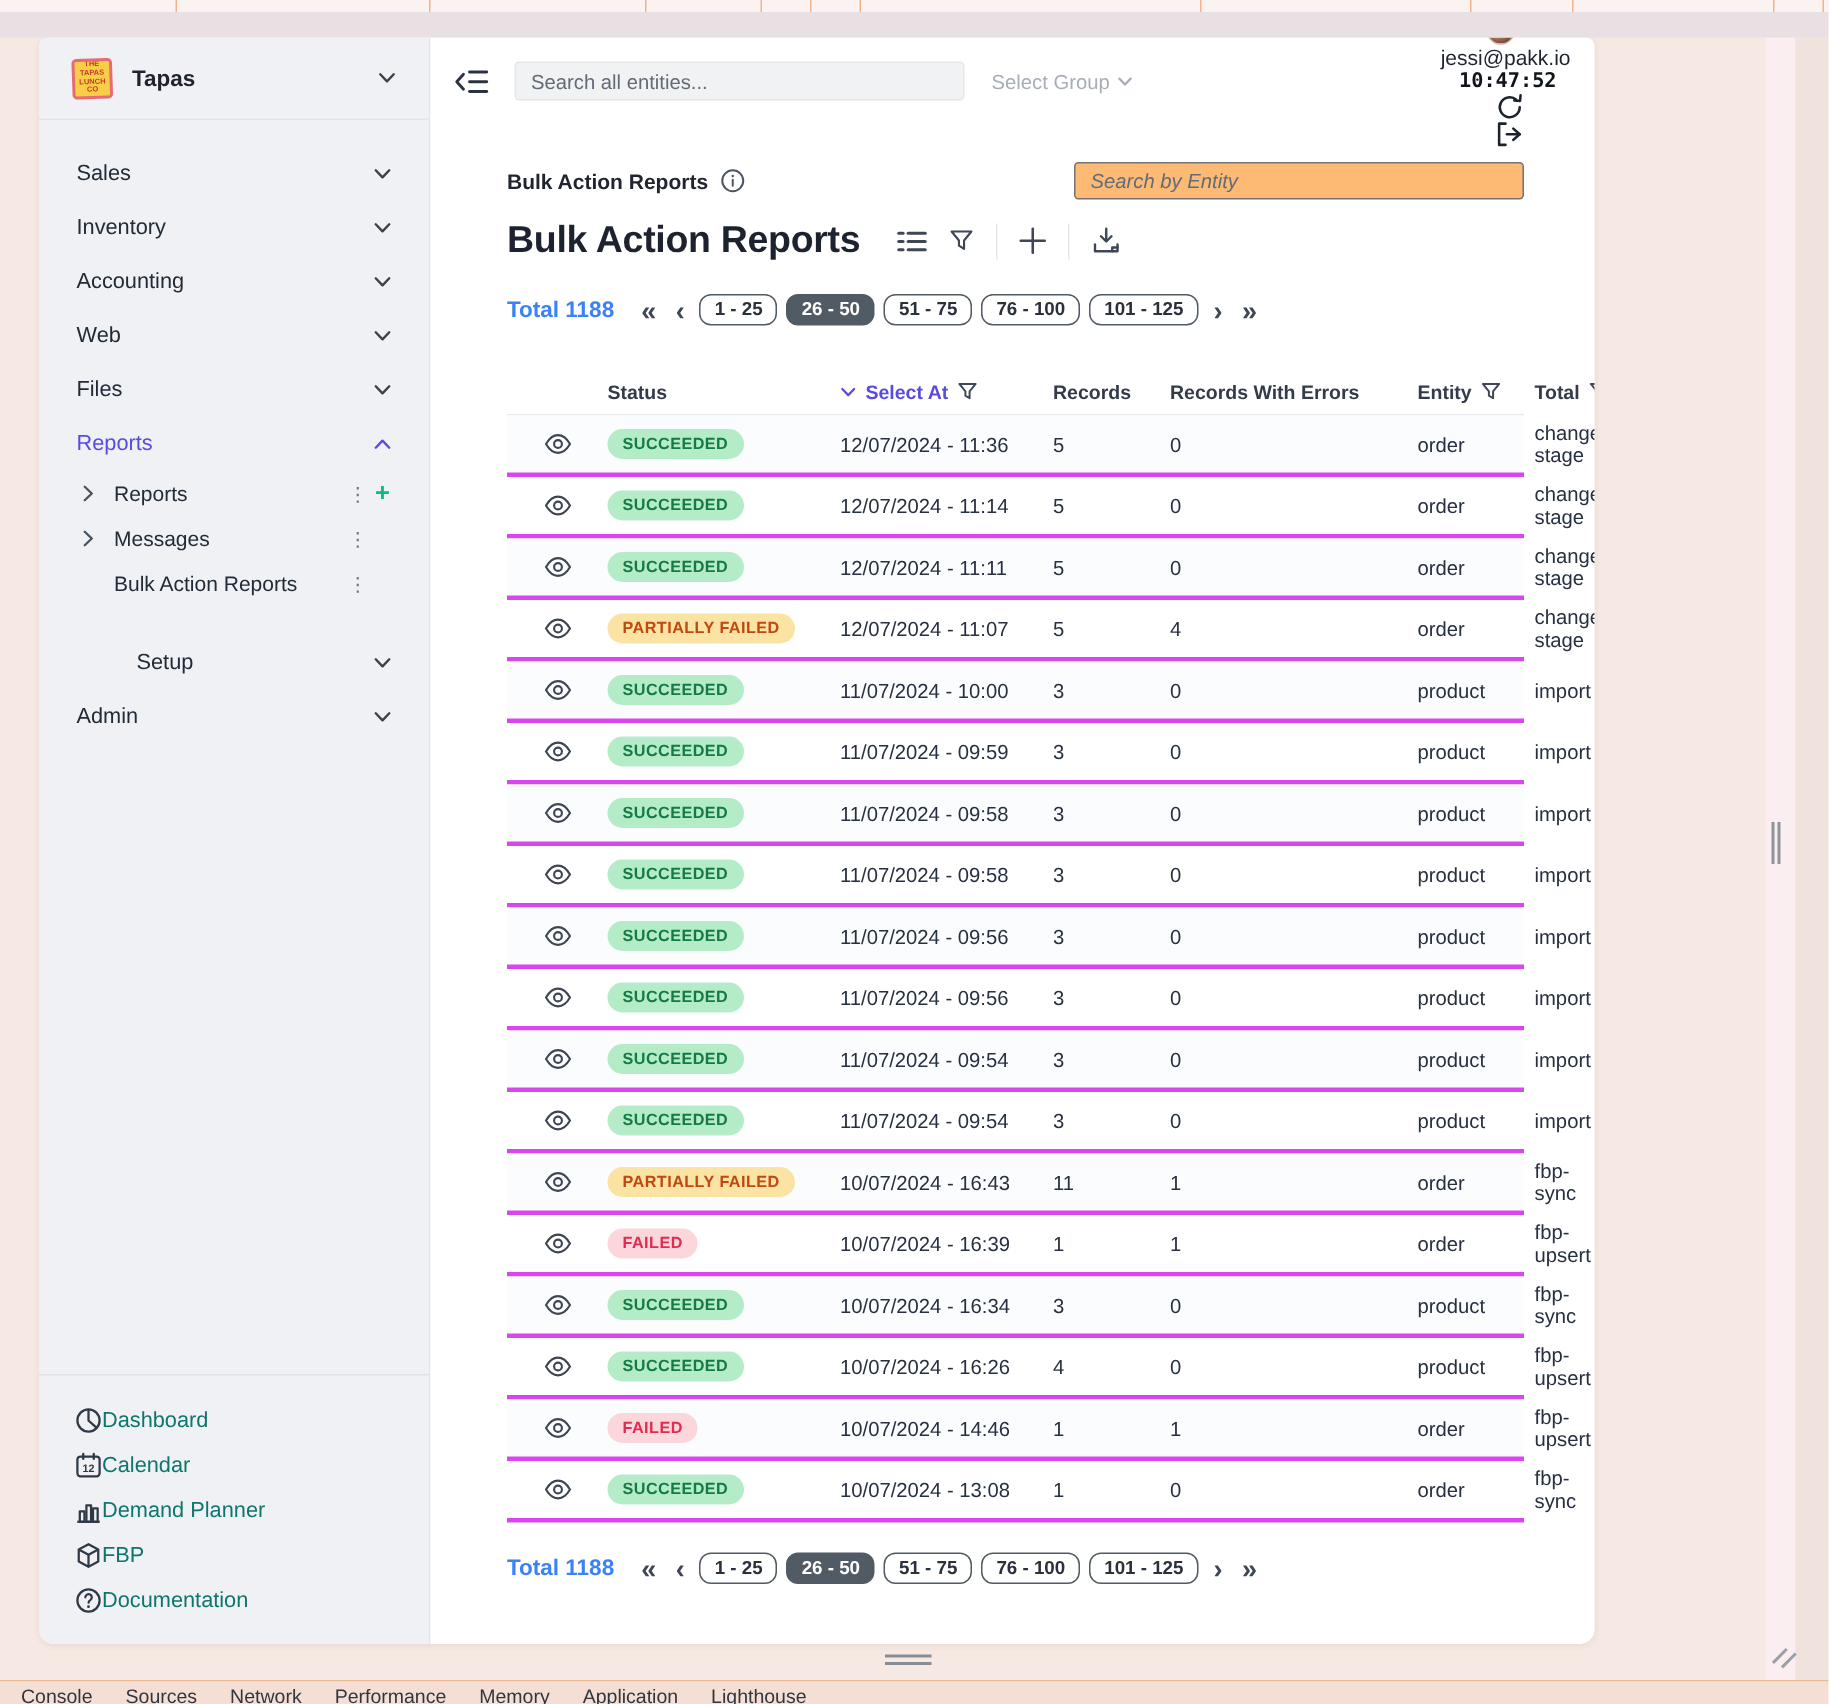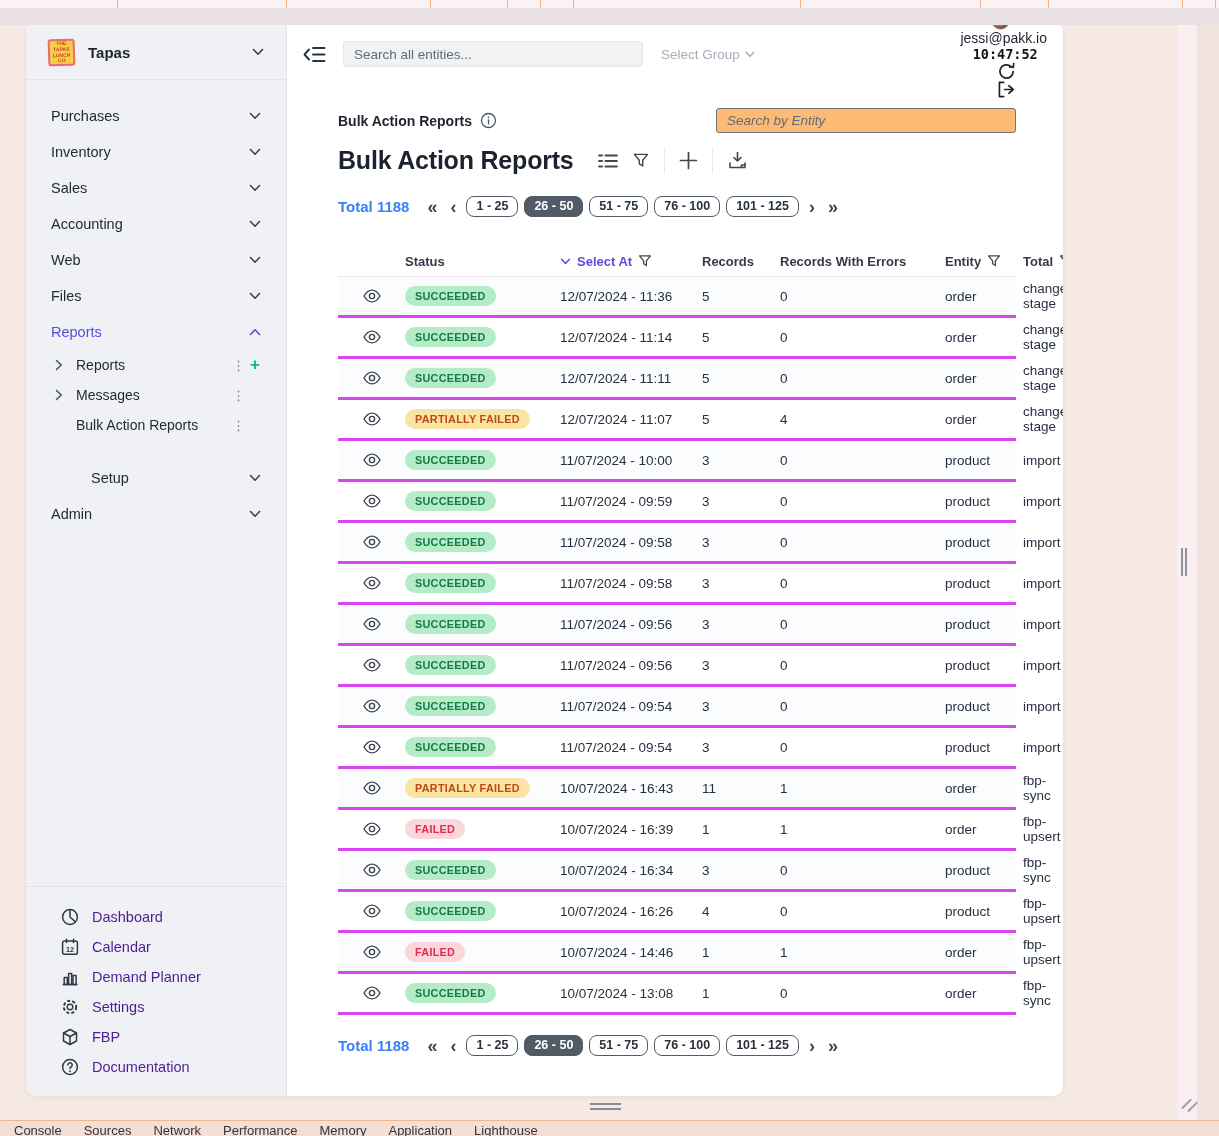--- a/index.html
+++ b/index.html
@@ -45,21 +45,21 @@
   .nav-item.active .chev{color:var(--accent);}
   .child-item{height:30px; display:flex; align-items:center; padding:0 20px 0 29px; font-size:14px; color:#222b38; cursor:pointer;}
   .child-chev{width:21px; display:inline-flex; color:#4b5563;}
   .child-label{flex:1;}
   .kebab{width:12px; text-align:center; color:#6b7280; font-size:13px; cursor:pointer;}
   .add-slot{width:22px; text-align:center;}
   .add-btn{color:var(--add-green); font-size:17px; font-weight:600; cursor:pointer;}
   .sb-spacer{flex:1;}
   .sb-divider{height:1px; background:#dfe3e8;}
   .sb-footer{padding:15px 0 14px;}
-  .footer-item{height:30px; display:flex; align-items:center; gap:13px; padding:0 35px; font-size:14.5px; color:#4c1d95; cursor:pointer;}
+  .footer-item{height:30px; display:flex; align-items:center; padding:0 24px; font-size:14.5px; color:#0f766e; cursor:pointer;}
   .footer-item svg{flex:none;}
 
   
   .main{flex:1; display:flex; flex-direction:column; background:#fff; min-width:0;}
   .topbar{height:58px; display:flex; align-items:center; padding:0 16px 0 16px; flex:none;}
   .collapse-btn{display:inline-flex; cursor:pointer;}
   .global-search{margin-left:17px; width:300px; height:26px; background:#f0f2f4; border:1px solid #e3e6ea; border-radius:3px; padding:0 10px; font-size:13.5px; color:#414957; font-family:"Liberation Sans",sans-serif; outline:none;}
   .global-search::placeholder{color:#636b77;}
   .group-select{margin-left:18px; display:flex; align-items:center; gap:5px; color:#a7aeb8; font-size:13.5px; cursor:pointer;}
   .top-right{margin-left:auto; display:flex; align-items:center;flex-direction:column;}
@@ -147,37 +147,29 @@
       <div class="logo">THE TAPAS LUNCH CO</div>
       <div class="ws-name">Tapas</div>
       <span class="chev">
         <svg width="12" height="8" viewBox="0 0 12 8" fill="none" stroke="currentColor" stroke-width="1.6" stroke-linecap="round" stroke-linejoin="round">
             <path d="M1.5 1.5 6 6.2 10.5 1.5"></path>
           </svg>
       </span>
     </div>
     <div class="nav">
         <div class="nav-item">
-          <span class="nav-label">Purchases</span>
+          <span class="nav-label">Sales</span>
           <span class="chev">
             <svg width="12" height="8" viewBox="0 0 12 8" fill="none" stroke="currentColor" stroke-width="1.6" stroke-linecap="round" stroke-linejoin="round">
               <path d="M1.5 1.5 6 6.2 10.5 1.5"></path>
             </svg>
           </span>
         </div>
         <div class="nav-item">
           <span class="nav-label">Inventory</span>
-          <span class="chev">
-            <svg width="12" height="8" viewBox="0 0 12 8" fill="none" stroke="currentColor" stroke-width="1.6" stroke-linecap="round" stroke-linejoin="round">
-              <path d="M1.5 1.5 6 6.2 10.5 1.5"></path>
-            </svg>
-          </span>
-        </div>
-        <div class="nav-item">
-          <span class="nav-label">Sales</span>
           <span class="chev">
             <svg width="12" height="8" viewBox="0 0 12 8" fill="none" stroke="currentColor" stroke-width="1.6" stroke-linecap="round" stroke-linejoin="round">
               <path d="M1.5 1.5 6 6.2 10.5 1.5"></path>
             </svg>
           </span>
         </div>
         <div class="nav-item">
           <span class="nav-label">Accounting</span>
           <span class="chev">
             <svg width="12" height="8" viewBox="0 0 12 8" fill="none" stroke="currentColor" stroke-width="1.6" stroke-linecap="round" stroke-linejoin="round">
@@ -277,29 +269,20 @@
         <div class="footer-item">
           <span style="display:inline-flex;">
             <svg width="18" height="18" viewBox="0 0 18 18" fill="none" stroke="#2f3947" stroke-width="1.5" stroke-linejoin="round">
               <path d="M1.5 16.5 H16.5"></path>
               <rect x="3.2" y="9.5" width="3.1" height="7"></rect>
               <rect x="7.6" y="5.5" width="3.1" height="11"></rect>
               <rect x="12" y="7.5" width="3.1" height="9"></rect>
             </svg>
           </span>
           <span>Demand Planner</span>
-        </div>
-        <div class="footer-item">
-          <span style="display:inline-flex;">
-            <svg width="18" height="18" viewBox="0 0 20 20" fill="none" stroke="#2f3947">
-              <circle cx="10" cy="10" r="3.1" stroke-width="1.5"></circle>
-              <circle cx="10" cy="10" r="6.9" stroke-width="2.1" stroke-dasharray="3.4 2.3"></circle>
-            </svg>
-          </span>
-          <span>Settings</span>
         </div>
         <div class="footer-item">
           <span style="display:inline-flex;">
             <svg width="18" height="18" viewBox="0 0 18 18" fill="none" stroke="#2f3947" stroke-width="1.5" stroke-linejoin="round">
               <path d="M9 1.5 15.5 5 V13 L9 16.5 2.5 13 V5 Z"></path>
               <path d="M2.5 5 9 8.5 15.5 5"></path>
               <path d="M9 8.5 V16.5"></path>
             </svg>
           </span>
           <span>FBP</span>

